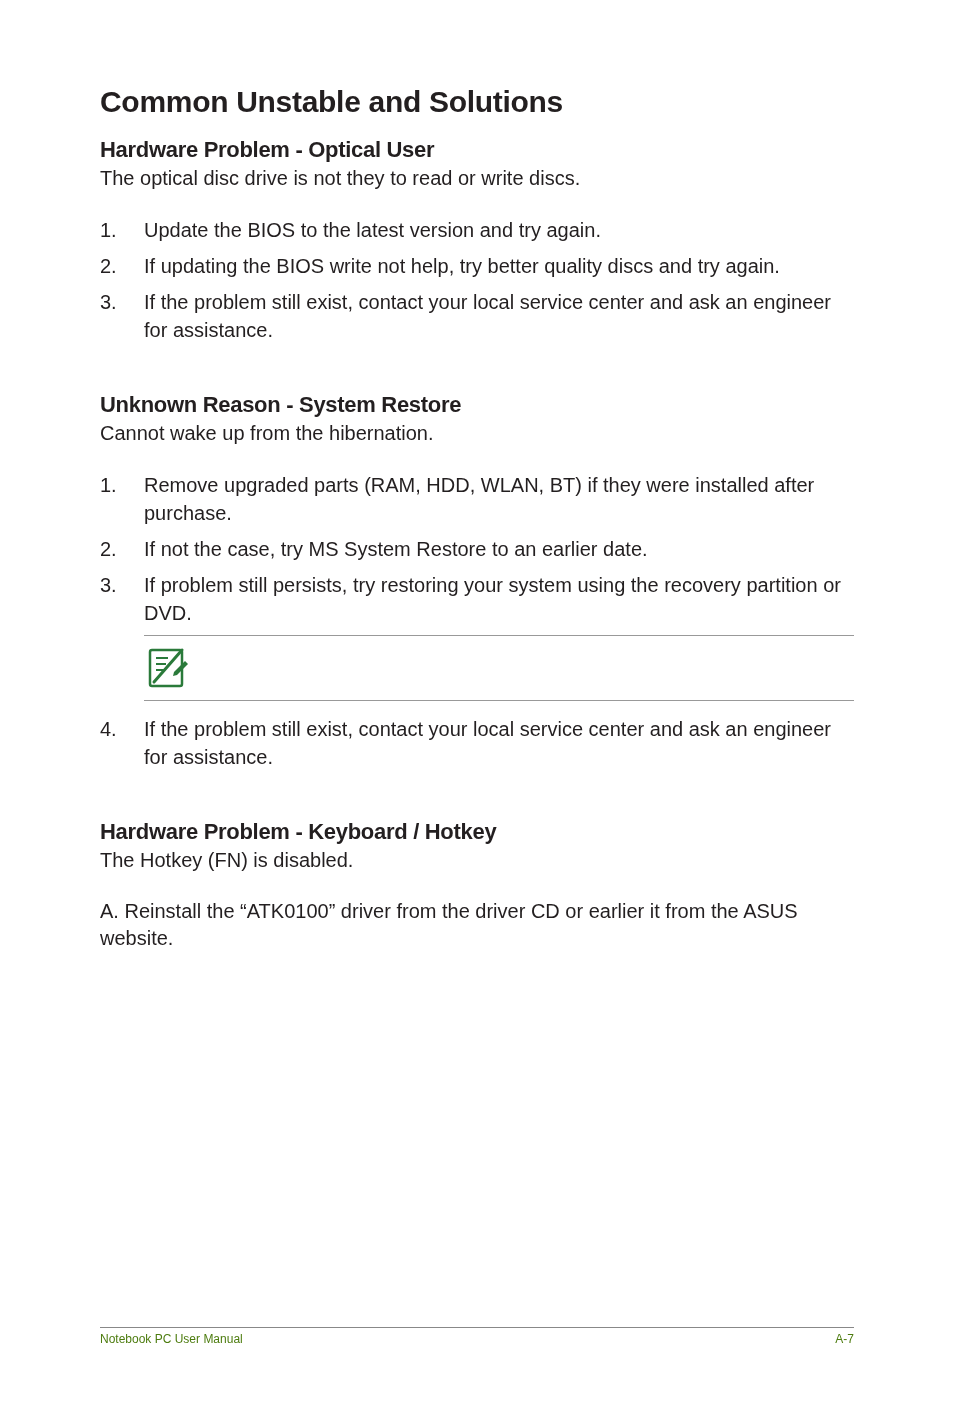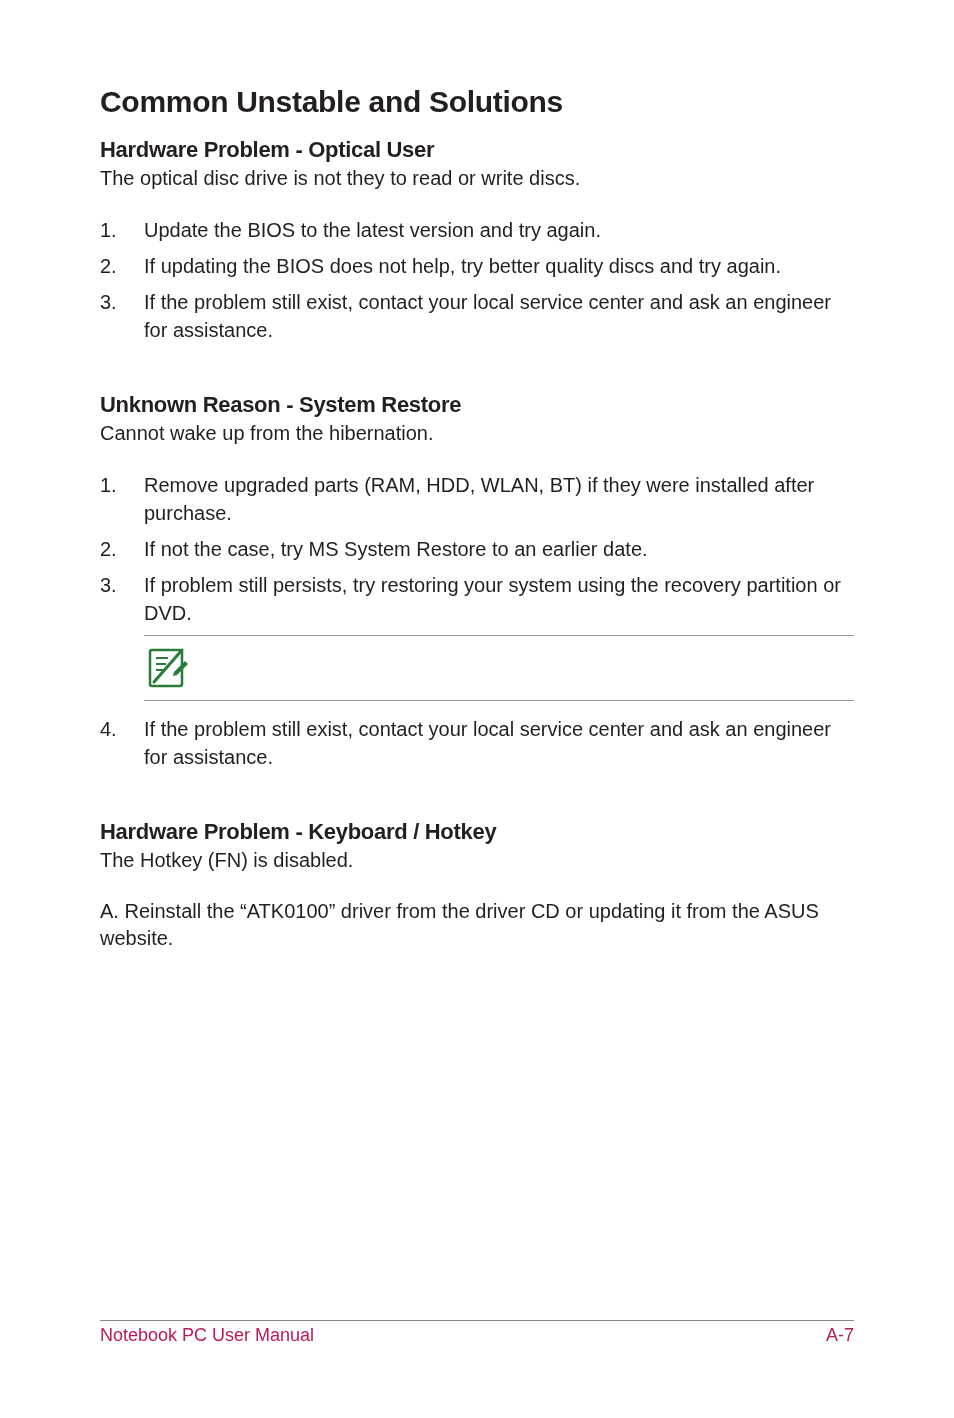--- a/index.html
+++ b/index.html
@@ -91,40 +91,40 @@
     
     .footer {
       position: absolute;
       bottom: 72px;
       left: 100px;
       right: 100px;
       border-top: 1px solid #888;
       padding-top: 4px;
       display: flex;
       justify-content: space-between;
-      font-size: 18px;
-      color: #be185d;
+      font-size: 12px;
+      color: #4d7c0f;
     }
   </style>
 </head>
 <body>
 
 <h1 class="main-heading">Common Unstable and Solutions</h1>
 
 <h2 class="sub-heading">Hardware Problem - Optical User</h2>
 <p class="body-text">The optical disc drive is not they to read or write discs.</p>
 
 <ol class="list">
   <li class="list-item">
     <span class="list-number">1.</span>
     <span class="list-content">Update the BIOS to the latest version and try again.</span>
   </li>
   <li class="list-item">
     <span class="list-number">2.</span>
-    <span class="list-content">If updating the BIOS does not help, try better quality discs and try again.</span>
+    <span class="list-content">If updating the BIOS write not help, try better quality discs and try again.</span>
   </li>
   <li class="list-item">
     <span class="list-number">3.</span>
     <span class="list-content">If the problem still exist, contact your local service center and ask an engineer for assistance.</span>
   </li>
 </ol>
 
 <div class="section-gap"></div>
 
 <h2 class="sub-heading">Unknown Reason - System Restore</h2>
@@ -162,18 +162,18 @@
   <li class="list-item">
     <span class="list-number">4.</span>
     <span class="list-content">If the problem still exist, contact your local service center and ask an engineer for assistance.</span>
   </li>
 </ol>
 
 <div class="section-gap"></div>
 
 <h2 class="sub-heading">Hardware Problem - Keyboard / Hotkey</h2>
 <p class="body-text" style="">The Hotkey (FN) is disabled.</p>
-<p class="body-text">A. Reinstall the “ATK0100” driver from the driver CD or updating it from the ASUS website.</p>
+<p class="body-text">A. Reinstall the “ATK0100” driver from the driver CD or earlier it from the ASUS website.</p>
 
 <div class="footer">
   <span>Notebook PC User Manual</span>
   <span>A-7</span>
 </div>
 
 </body></html>

